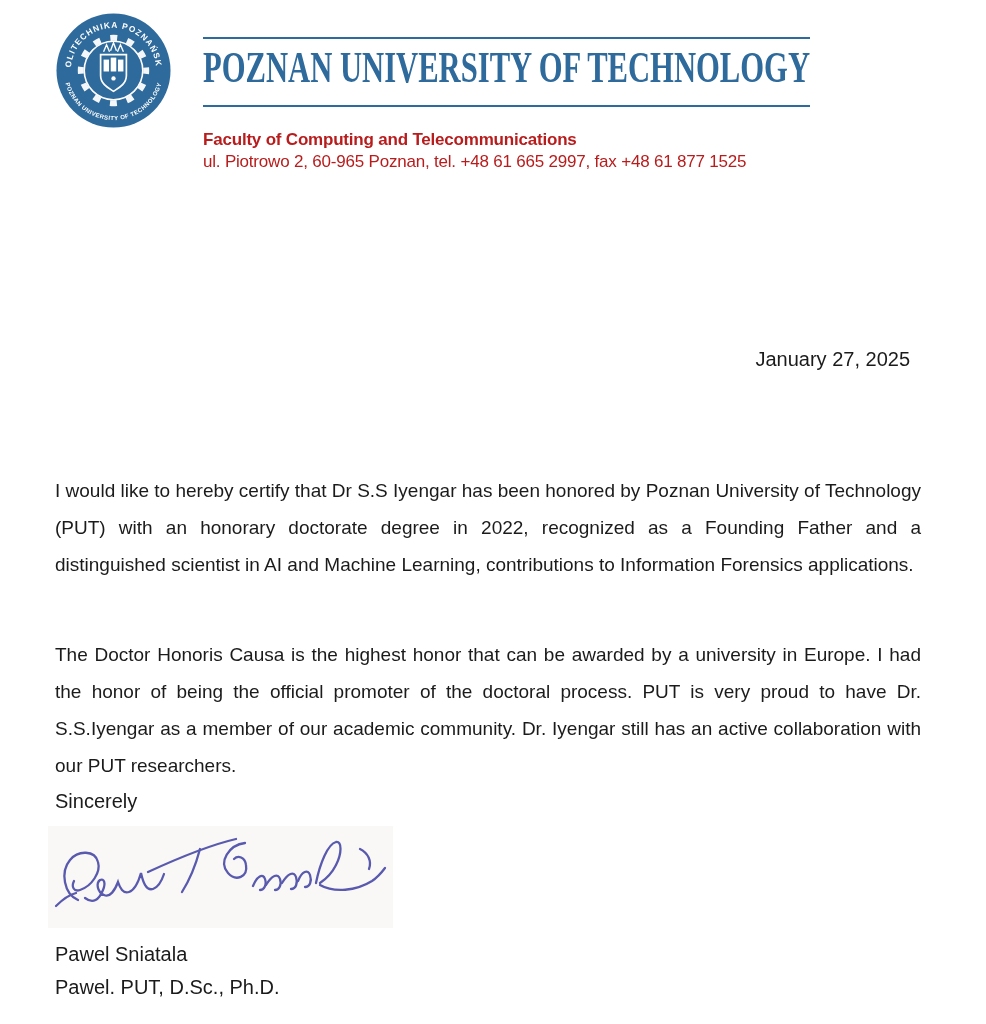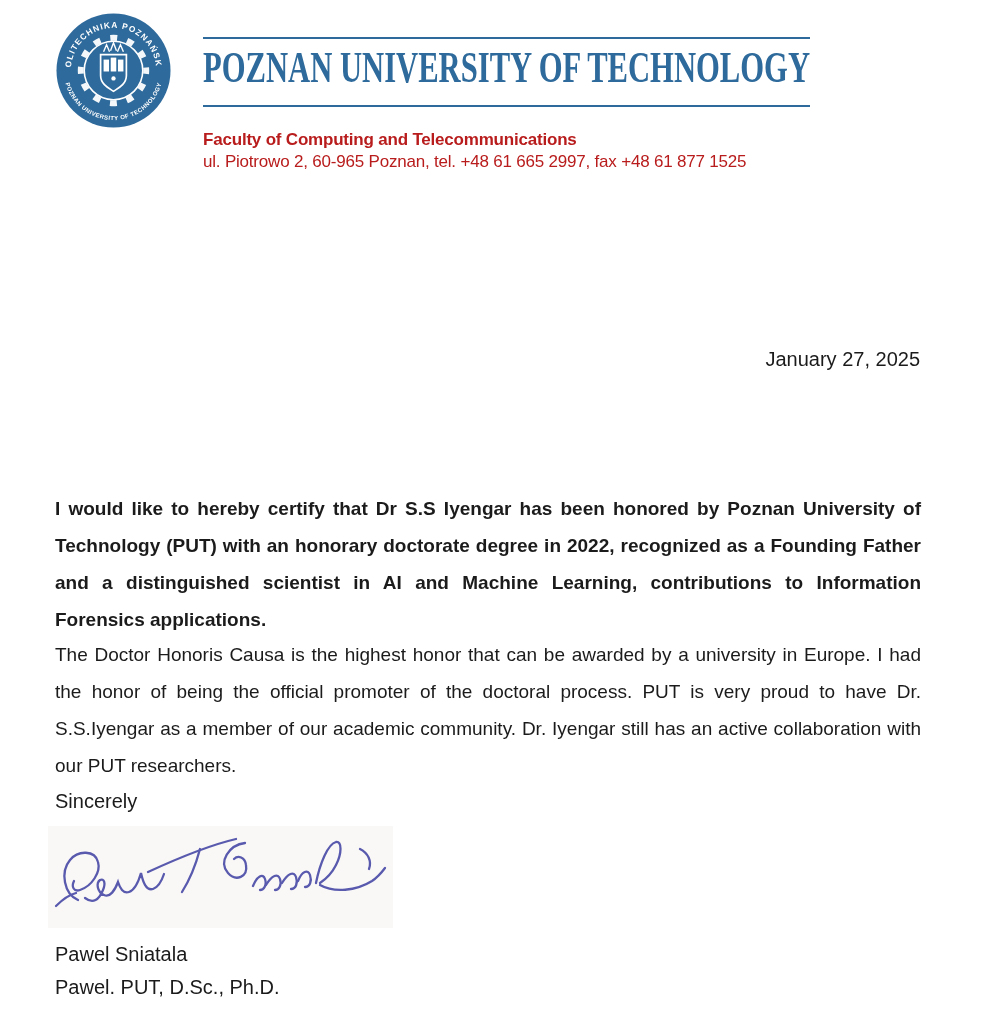--- a/index.html
+++ b/index.html
@@ -15,27 +15,27 @@
   .logo{position:absolute;left:54px;top:11px;width:119px;height:119px;}
   .masthead{position:absolute;left:203px;top:37px;width:607px;}
   .rule{height:0;border-top:2px solid #2e6a9b;}
   .title-wrap{padding:7px 0 9px 0;}
   .faculty{
     position:absolute;left:203px;top:129px;
     color:#b91c1c;font-size:17px;line-height:21.5px;letter-spacing:-0.2px;
   }
   .faculty .b{font-weight:bold;}
   
-  .date{position:absolute;top:348px;right:66px;font-size:20px;}
+  .date{position:absolute;top:348px;right:76px;font-size:20px;}
   .salutation{position:absolute;left:55px;top:396px;font-size:20px;}
   .para{
     position:absolute;left:55px;width:866px;
     font-size:19px;line-height:37px;text-align:justify;
   }
-  .p1{top:490px;font-weight:bold;}
+  .p1{top:472px;}
   .p2{top:636px;}
   .closing{position:absolute;left:55px;top:790px;font-size:20px;}
   .sig-box{
     position:absolute;left:48px;top:826px;width:345px;height:102px;
     background:#faf8f6;
   }
   .sig-box svg{display:block;width:100%;height:100%;}
   .signer{
     position:absolute;left:55px;top:938px;
     font-size:20px;line-height:33px;

